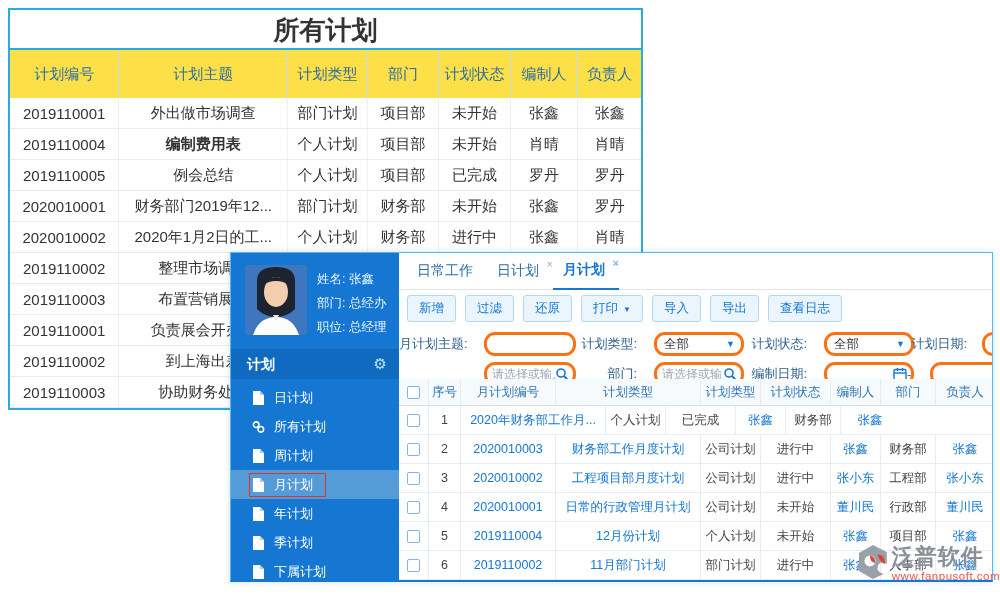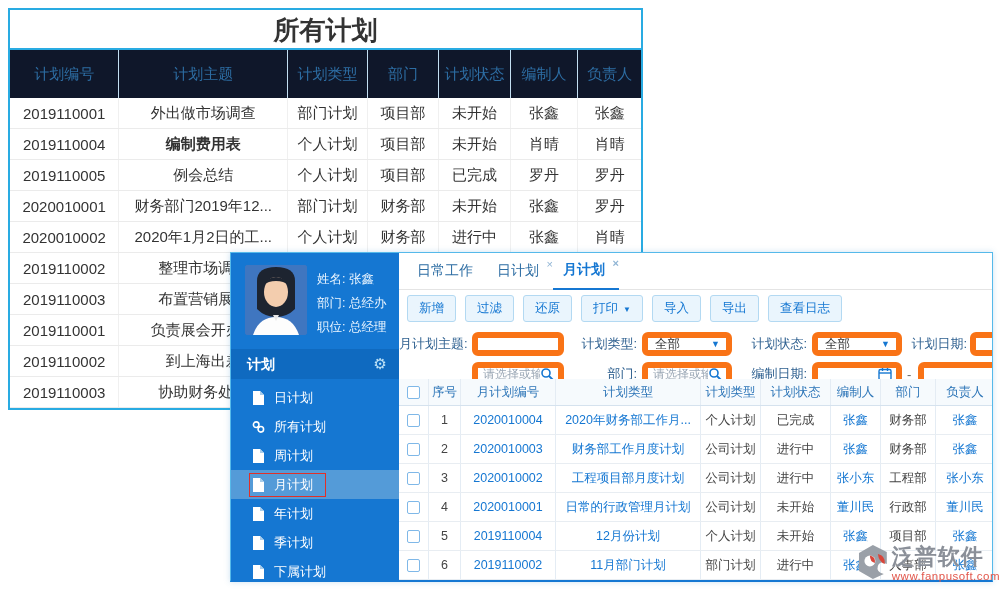--- a/index.html
+++ b/index.html
@@ -5,21 +5,21 @@
   * { margin:0; padding:0; box-sizing:border-box; }
   html,body { width:1000px; height:600px; background:#fff; overflow:hidden;
               font-family:"Liberation Sans","DejaVu Sans",sans-serif; }
   .stage { position:relative; width:1000px; height:600px; background:#fff; }
 
   
   .bg-window { position:absolute; left:8px; top:8px; width:635px; height:402px;
                border:2px solid #29abe2; background:#fff; }
   .bg-title { height:40px; line-height:40px; text-align:center; font-size:26px;
               font-weight:bold; color:#333; border-bottom:2px solid #29abe2; }
-  .bg-head { display:flex; height:48px; background:#0f172a; color:#2d6da3; font-size:15px; }
+  .bg-head { display:flex; height:48px; background:#fde047; color:#2d6da3; font-size:15px; }
   .bg-head .cell { display:flex; align-items:center; justify-content:center; text-align:center;
                    border-right:1px solid #c3dff2; padding:0 4px; line-height:1.25; }
   .bg-head .cell:last-child { border-right:none; }
   .bg-body .row { display:flex; height:31px; border-bottom:1px solid #ebebeb; background:#fff; }
   .bg-body .cell { display:flex; align-items:center; justify-content:center; font-size:15px;
                    color:#333; border-right:1px solid #f0f0f0; overflow:hidden; white-space:nowrap; }
   .bg-body .cell:last-child { border-right:none; }
 
   
   .overlay { position:absolute; left:230px; top:252px; width:763px; height:330px;
@@ -51,22 +51,22 @@
   .tab.active { color:#1577d2; font-weight:bold; border-bottom:2px solid #1577d2; margin-bottom:-1px; }
   .toolbar { display:flex; align-items:center; padding:5px 0 4px 8px; }
   .tbtn { background:#eaf5fd; border:1px solid #b3d9f2; color:#1577d2; font-size:12.5px;
           padding:4px 11px; border-radius:3px; margin-right:9px; cursor:pointer; white-space:nowrap;
           font-family:inherit; }
   .tbtn .caret { font-size:8px; color:#1577d2; margin-left:5px; }
 
   .filters { position:relative; height:64px; }
   .filters .flabel { position:absolute; height:24px; line-height:24px; font-size:13px; color:#2d5f8f;
                      text-align:right; white-space:nowrap; }
-  .fctl { position:absolute; height:24px; border:6px solid #f97316; border-radius:6px; background:#fff;
-          display:flex; align-items:center; font-size:12px; color:#333; }
+  .fctl { position:absolute; height:24px; border:3px solid #f97316; border-radius:11px; background:#fff;
+          display:flex; align-items:center; font-size:12px; color:#333;margin-left:12px; }
   .fctl input { border:none; outline:none; width:100%; height:100%; padding:0 5px; font-size:12px;
                 font-family:inherit; color:#333; background:transparent; }
   .fctl input::placeholder { color:#9aa7b5; }
   .fctl .caret { position:absolute; right:6px; font-size:9px; color:#1577d2; pointer-events:none; }
   .fctl .sel-text { padding-left:7px; font-size:12.5px; }
   .ficon { position:absolute; right:4px; width:14px; height:14px; }
   .range-dash { position:absolute; font-size:13px; color:#666; }
 
   
   .fg-table { position:absolute; left:0; top:126px; width:595px; }
@@ -369,21 +369,20 @@
             <div class="fg-cell" style="width: 70px;">计划状态</div>
             <div class="fg-cell" style="width: 50px;">编制人</div>
             <div class="fg-cell" style="width: 55px;">部门</div>
             <div class="fg-cell" style="width: 58px;">负责人</div>
           </div>
           <div class="fg-row">
             <div class="fg-cell" style="width: 30px;">
               <span class="cbx"></span>
             </div>
             <div class="fg-cell" style="width: 32px;">1</div>
-            <div class="fg-cell link" style="width: 95px;">2020010004</div>
             <div class="fg-cell link" style="width: 145px;">2020年财务部工作月...</div>
             <div class="fg-cell" style="width: 60px;">个人计划</div>
             <div class="fg-cell" style="width: 70px;">已完成</div>
             <div class="fg-cell link" style="width: 50px;">张鑫</div>
             <div class="fg-cell" style="width: 55px;">财务部</div>
             <div class="fg-cell link" style="width: 58px;">张鑫</div>
           </div>
           <div class="fg-row">
             <div class="fg-cell" style="width: 30px;">
               <span class="cbx"></span>

